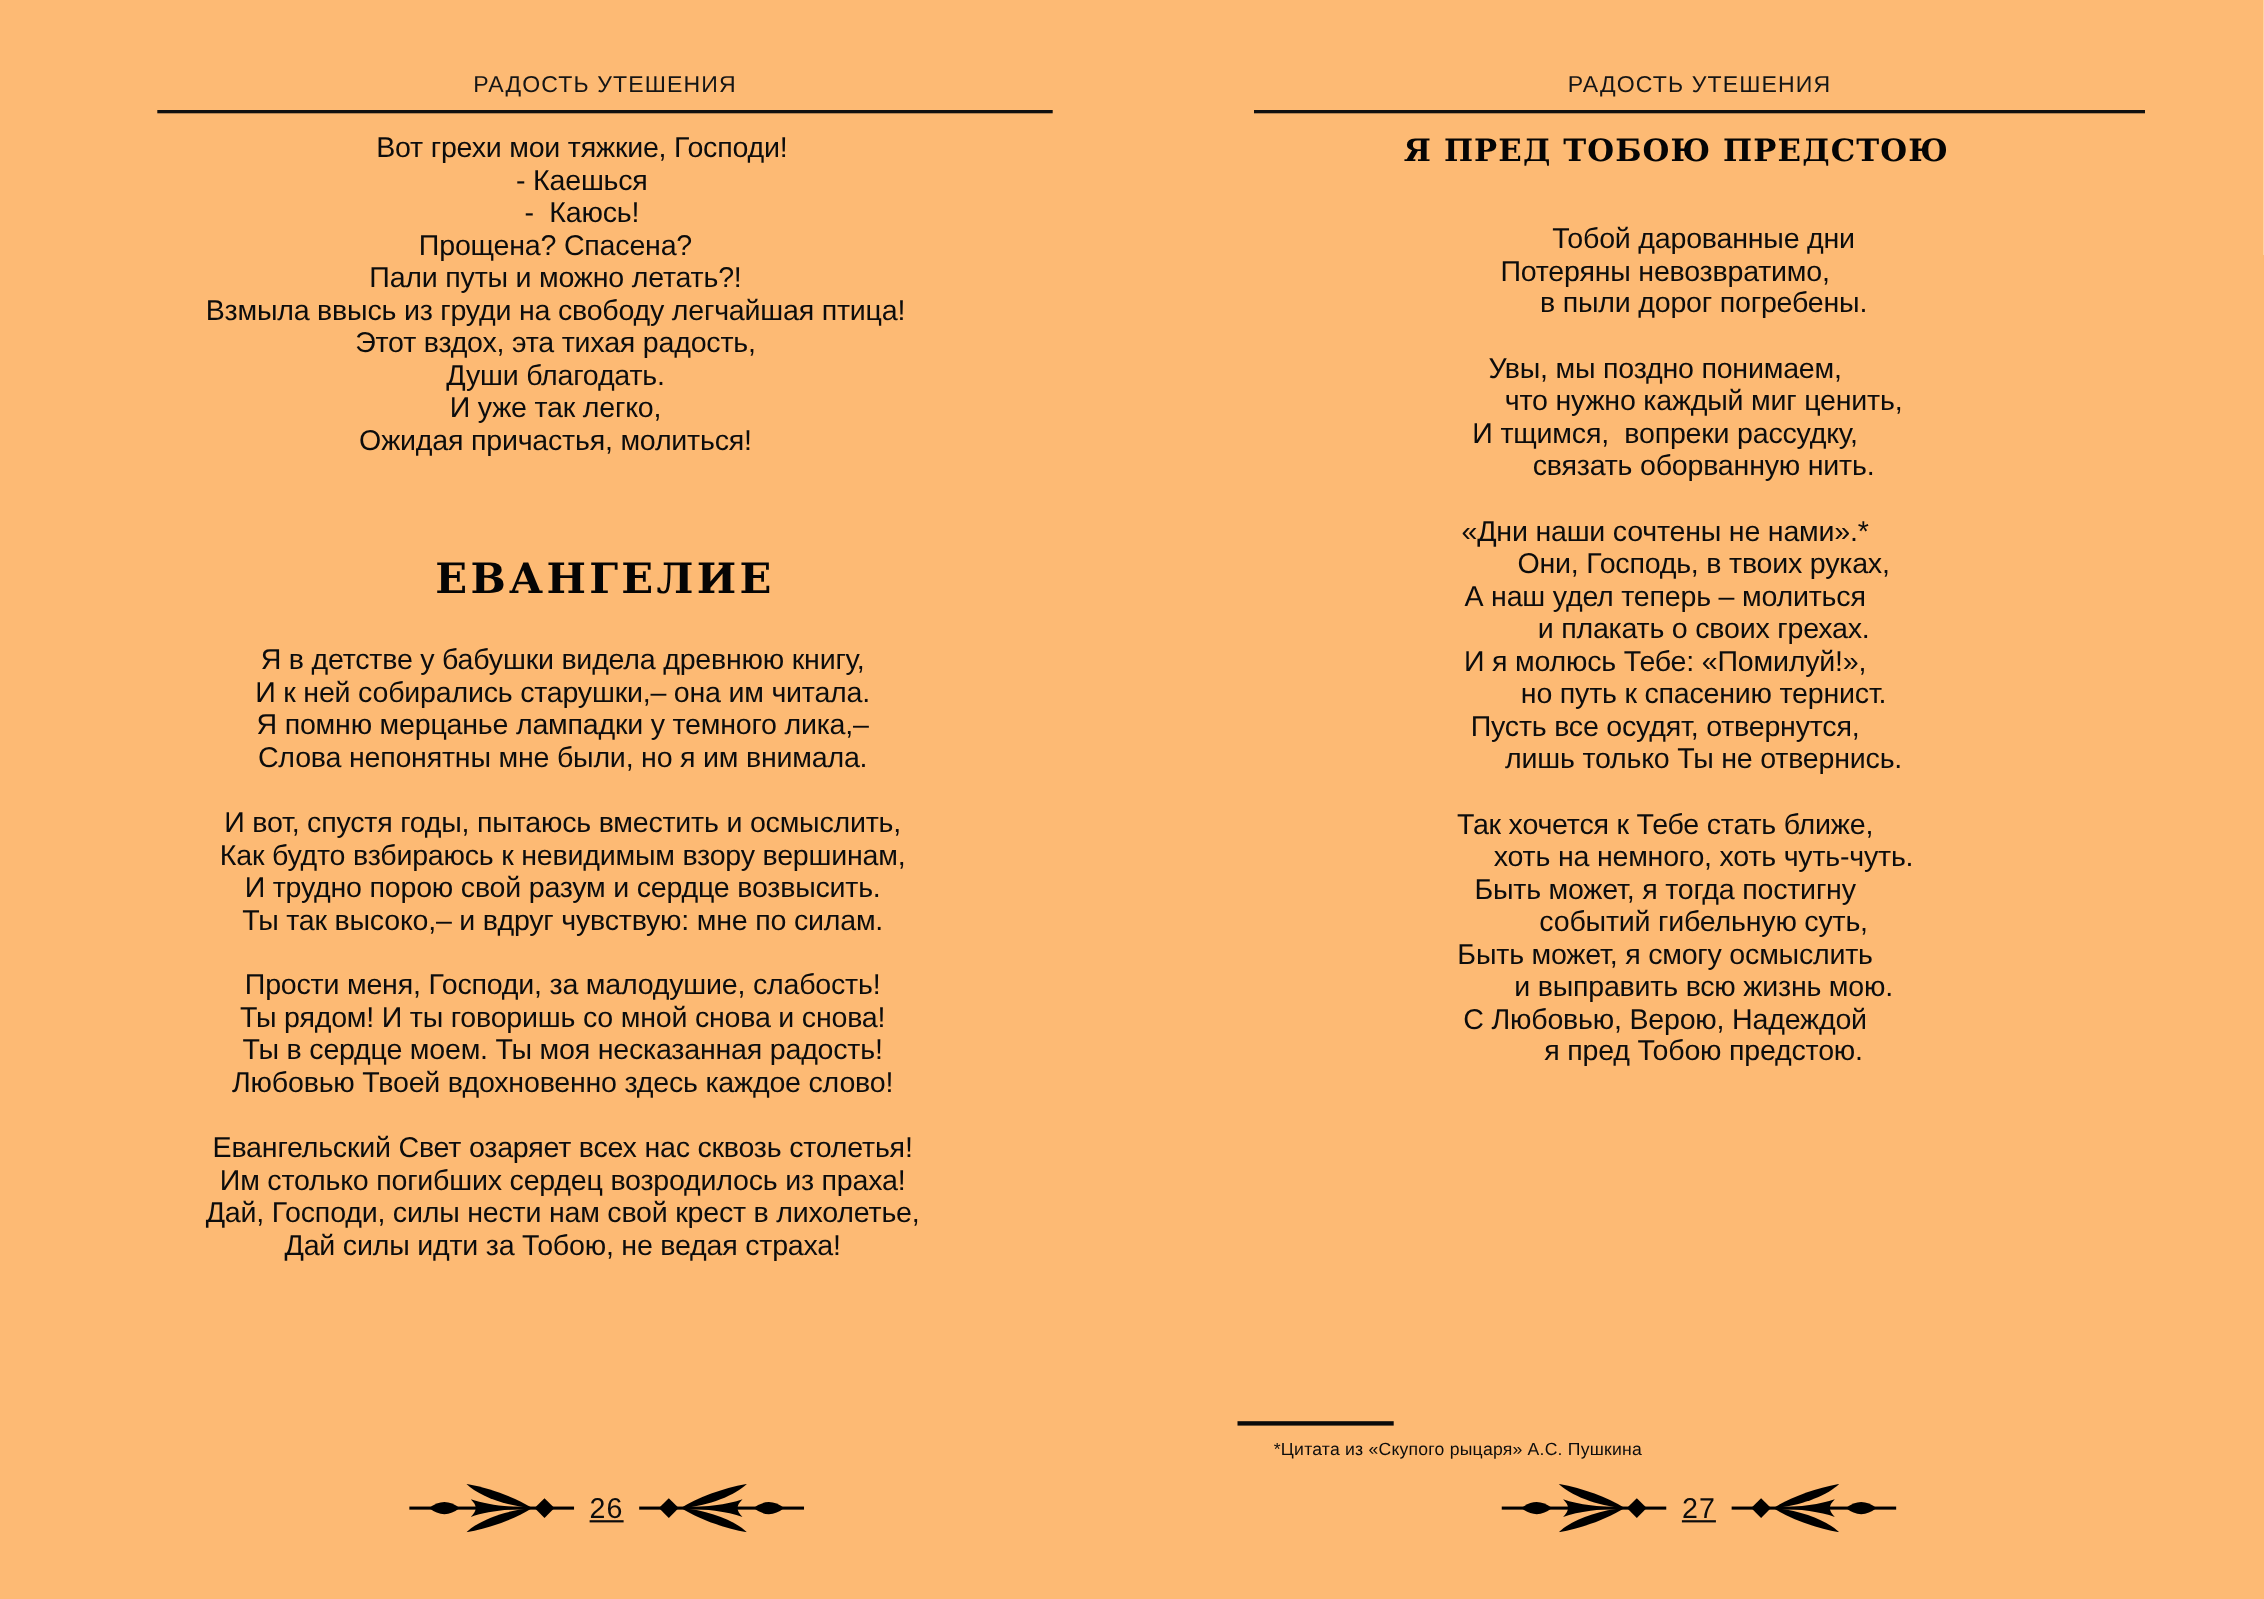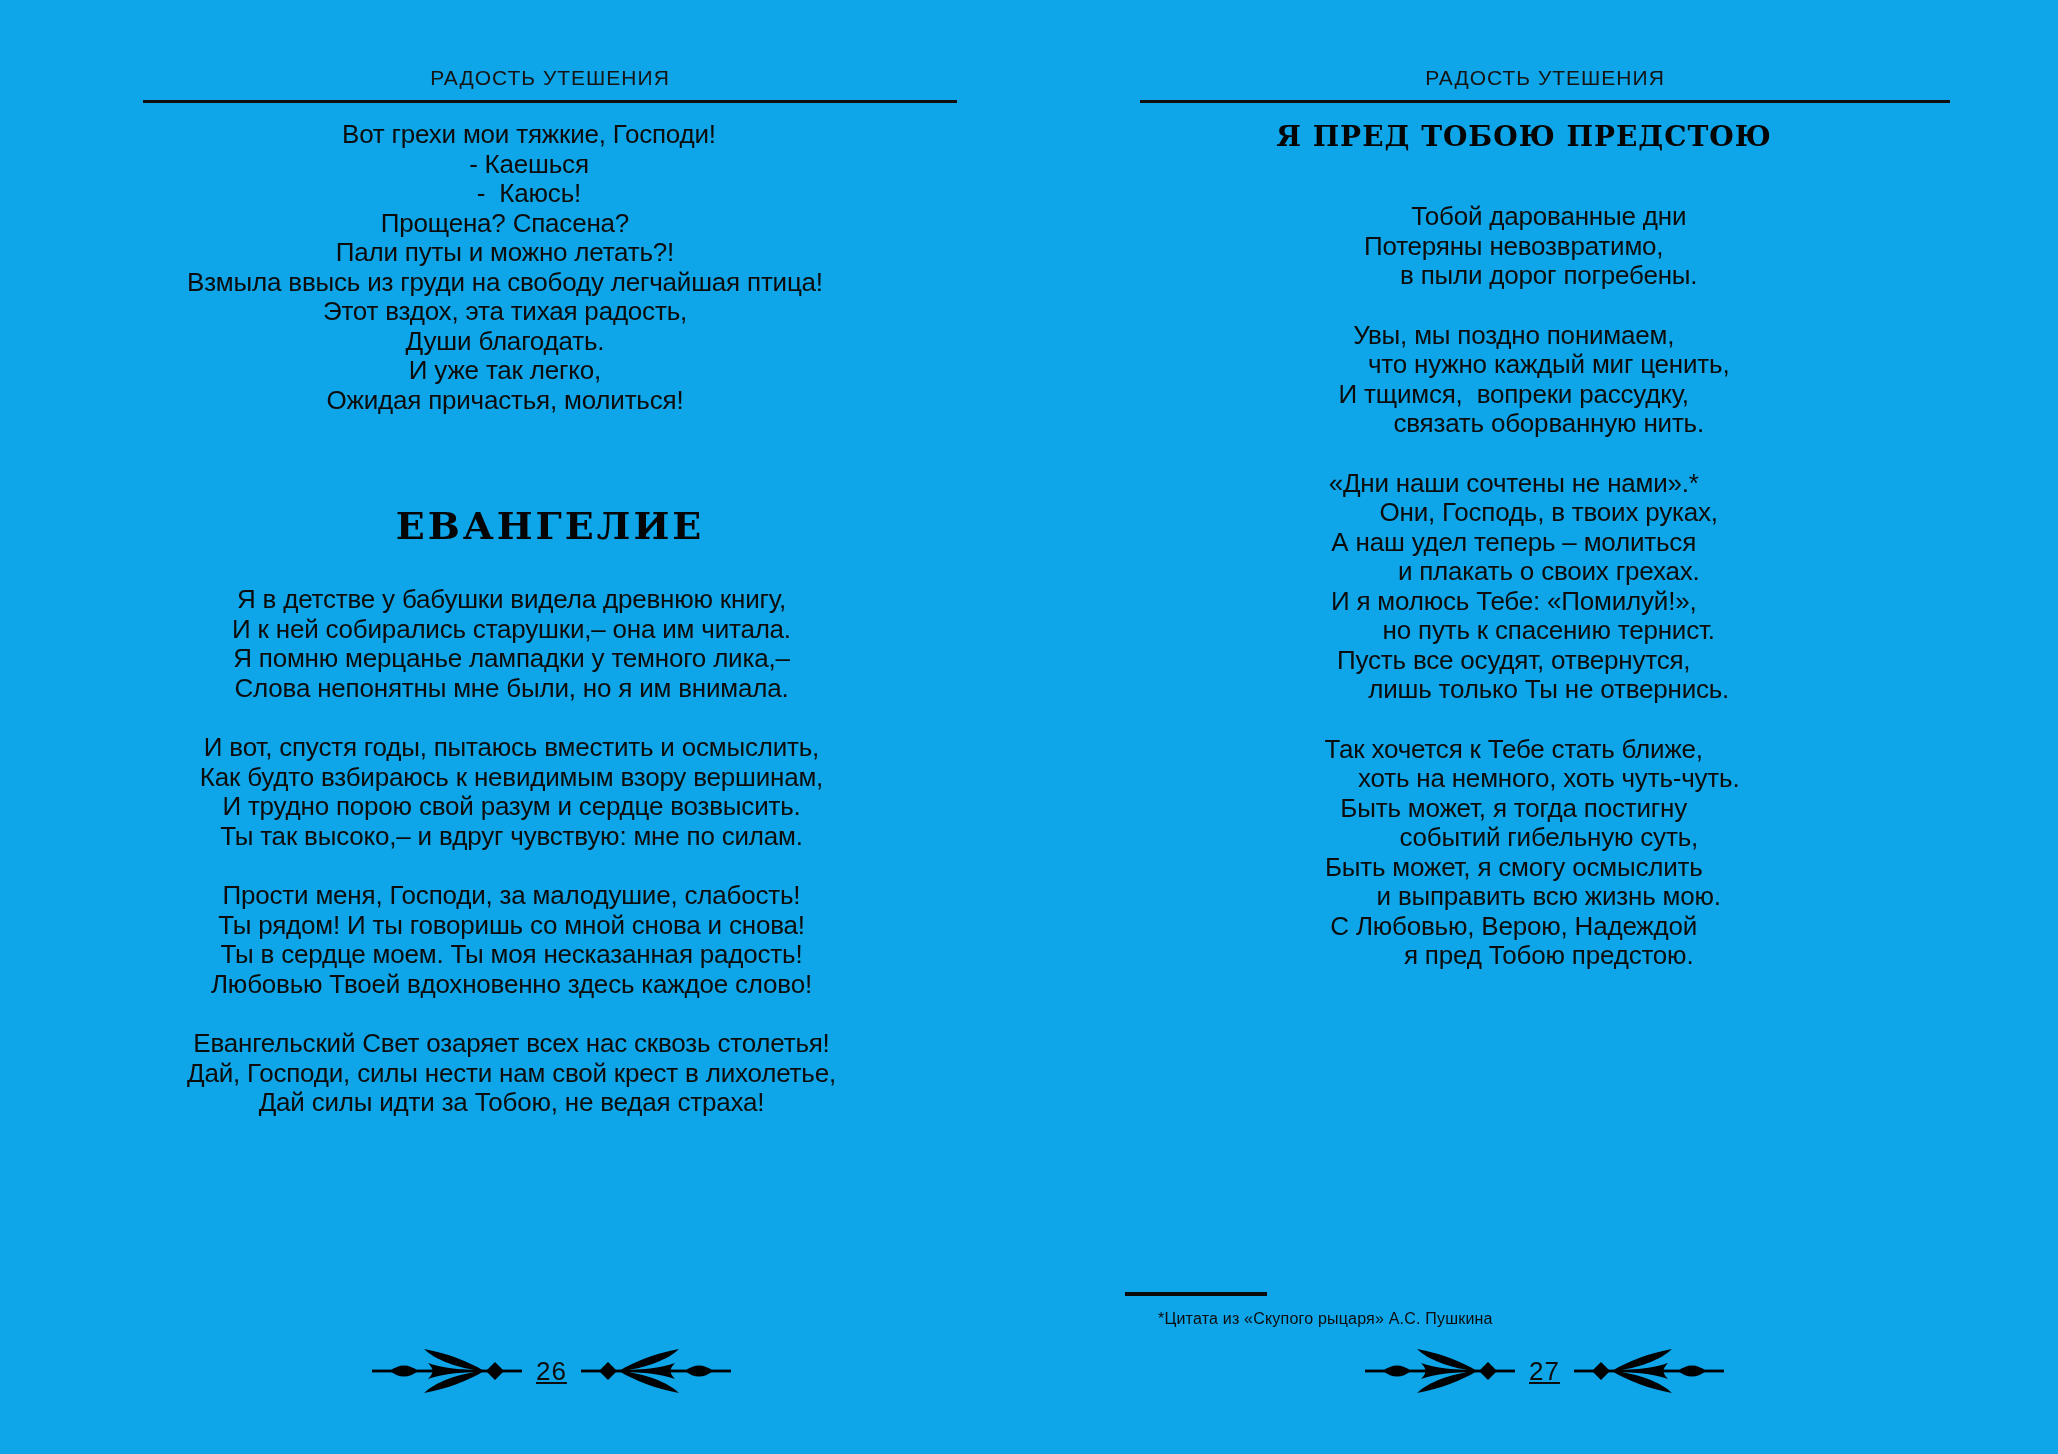--- a/index.html
+++ b/index.html
@@ -1,19 +1,19 @@
 <!DOCTYPE html>
 <html><head>
 <meta charset="utf-8">
 <style>
   html,body{margin:0;padding:0;background:#ffffff;}
   .spread{
     position:relative;
     width:2058px;height:1454px;
-    background:#0ea5e9;
+    background:#fdba74;
     color:#0e0e0e;
     font-family:"Liberation Sans", sans-serif;
     overflow:hidden;
   }
   .running-head{
     position:absolute;
     font-size:21px;
     letter-spacing:1px;
     text-align:center;
     color:#151515;
@@ -111,20 +111,21 @@
         <div class="line">Ты так высоко,– и вдруг чувствую: мне по силам.</div>
       </div>
     <div class="stanza">
         <div class="line">Прости меня, Господи, за малодушие, слабость!</div>
         <div class="line">Ты рядом! И ты говоришь со мной снова и снова!</div>
         <div class="line">Ты в сердце моем. Ты моя несказанная радость!</div>
         <div class="line">Любовью Твоей вдохновенно здесь каждое слово!</div>
       </div>
     <div class="stanza">
         <div class="line">Евангельский Свет озаряет всех нас сквозь столетья!</div>
+        <div class="line">Им столько погибших сердец возродилось из праха!</div>
         <div class="line">Дай, Господи, силы нести нам свой крест в лихолетье,</div>
         <div class="line">Дай силы идти за Тобою, не ведая страха!</div>
       </div>
   </div>
 
   <div class="footer-orn" style="left:372px;top:1349px;">
     <span>
       <svg width="150" height="44" viewBox="0 0 150 44">
         <rect x="0" y="20.6" width="150" height="2.8" fill="#000"></rect>
         <path d="M18 22 Q32 11 46 22 Q32 33 18 22 Z" fill="#000"></path>

